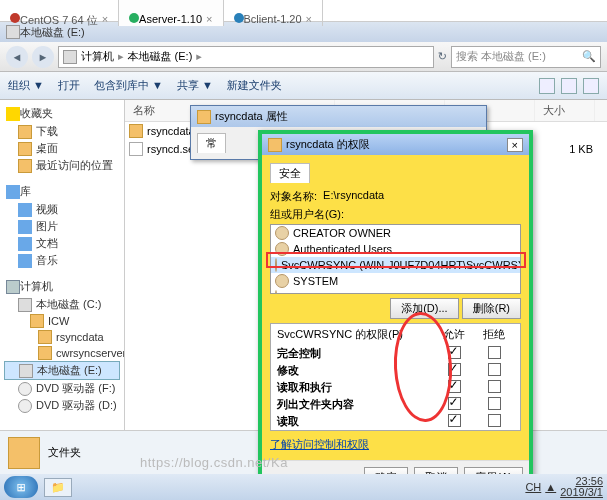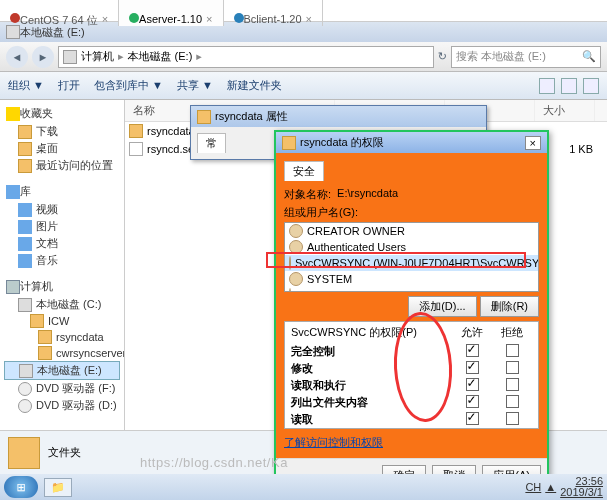--- a/index.html
+++ b/index.html
@@ -60,21 +60,21 @@
 .task-item { margin-left:6px; padding:2px 6px; border:1px solid #9ab; background:#eaf1f9; }
 .tray { margin-left:auto; display:flex; align-items:center; gap:4px; color:#333;text-decoration:underline; }
 
 
 .dlg1 { position:absolute; left:190px; top:105px; width:297px; background:#f0f0f0; border:1px solid #5a7aa8; box-shadow:2px 2px 4px rgba(0,0,0,.3); }
 .dlg1 .dlg-title { background: linear-gradient(#c9dbf2,#aec8ea); padding:3px 6px; display:flex; align-items:center; gap:4px; }
 .dlg1 .dlg-body { padding: 6px; }
 .dlg-tab { display:inline-block; padding:2px 8px; border:1px solid #bbb; border-bottom:none; background:#fff; }
 
 
-.dlg2 { position:absolute; left:274px; top:130px; width:275px; background:#f97316; border:2px solid #22c55e; box-shadow:2px 2px 6px rgba(0,0,0,.35); }
+.dlg2 { position:absolute; left:258px; top:130px; width:275px; background:#fde047; border:4px solid #22c55e; box-shadow:2px 2px 6px rgba(0,0,0,.35); }
 .dlg2 .dlg-title { background: linear-gradient(#b8d2f4,#8db3e6); padding:3px 6px; display:flex; align-items:center; gap:4px; color:#000; }
 .dlg2 .dlg-body { padding: 8px; font-size: 12px; }
 .dlg2 .tab-strip { margin-bottom: 6px; }
 .dlg2 .tab-strip .dlg-tab { font-size: 11px; }
 .dlg2 .row { display:flex; margin: 3px 0; gap: 6px; }
 .dlg2 .grouplist { border:1px solid #999; background:#fff; height: 70px; overflow:hidden; margin:2px 0 2px 0; position:relative; }
 .gl-item { display:flex; align-items:center; gap:4px; padding:1px 4px; font-size:11px; white-space:nowrap; }
 .gl-item .usr-ico { width:14px;height:14px;background:#e8d1a5;border-radius:50%; border:1px solid #b59668; display:inline-block;}
 .gl-item.sel { background:#cde6ff; }
 .redbox { position:absolute; border:2px solid #e33; pointer-events:none; }

